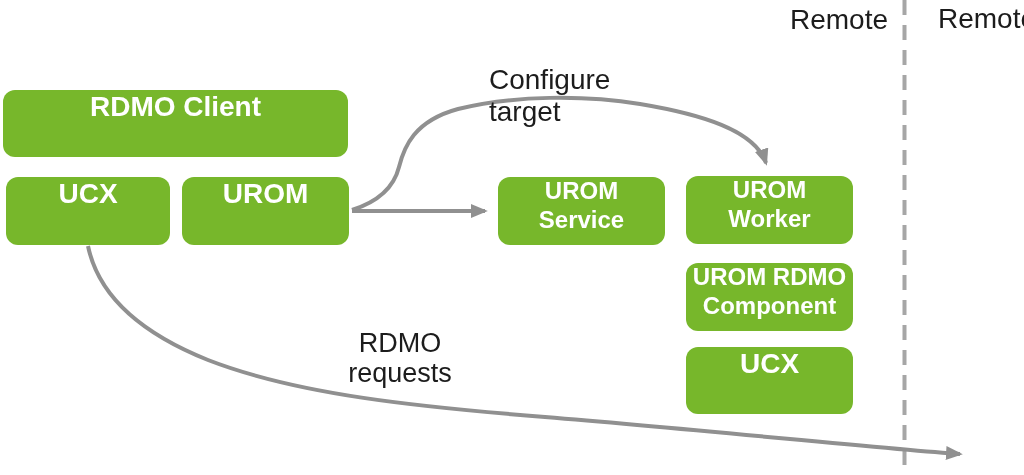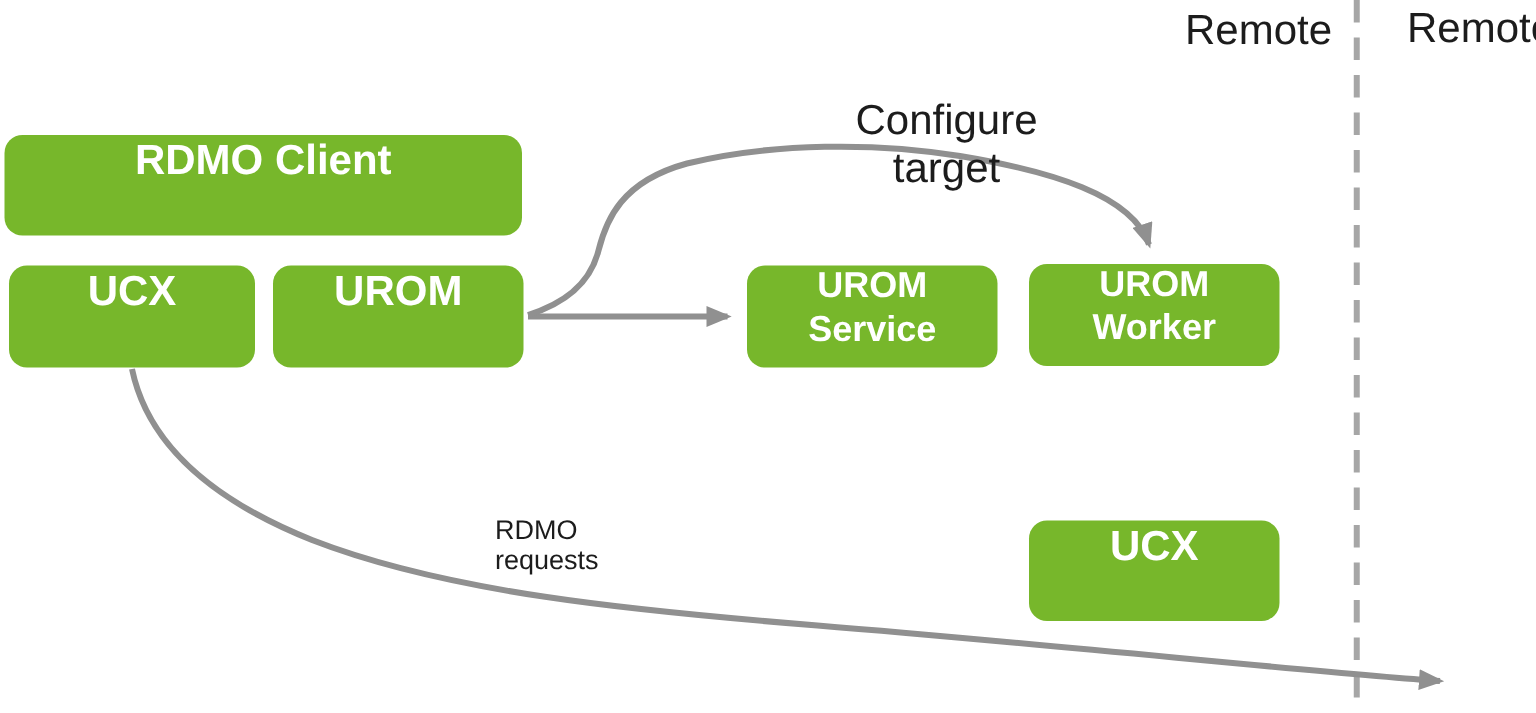--- a/index.html
+++ b/index.html
@@ -48,22 +48,22 @@
   #urom-service         { left: 498px; top: 177px; width: 167px; height: 68px; }
   #urom-worker          { left: 686px; top: 176px; width: 167px; height: 68px; }
   #urom-rdmo-component  { left: 686px; top: 263px; width: 167px; height: 68px; }
   #ucx-service          { left: 686px; top: 347px; width: 167px; height: 67px; }
   .annotation {
     position: absolute;
     color: var(--annotation-text-color, #1c1c1c);
     font-size: 28px;
     white-space: pre-line;
   }
-  #configure-target { left: 531px; top: 64px; width: 200px; text-align: center; }
-  #rdmo-requests    { left: 330px; top: 343px; width: 140px; font-size: 18px; line-height: 1.12; }
+  #configure-target { left: 489px; top: 64px; width: 200px; }
+  #rdmo-requests    { left: 330px; top: 328px; width: 140px; text-align: center; font-size: 27px; line-height: 1.12; }
   #local-label      { left: 790px; top: 4px; width: 90px; text-align: right; }
   #remote-label     { left: 938px; top: 3px; }
 </style>
 </head>
 <body>
 
 <div id="canvas">
 
   <svg id="arrow-layer" viewBox="0 0 1024 475" xmlns="http://www.w3.org/2000/svg">
     <defs>
@@ -101,20 +101,24 @@
   <div class="box two-line" id="urom-service">
     <span>UROM
 Service</span>
   </div>
 
   <div class="box two-line" id="urom-worker">
     <span>UROM
 Worker</span>
   </div>
 
+  <div class="box two-line" id="urom-rdmo-component">
+    <span>UROM RDMO
+Component</span>
+  </div>
 
   <div class="box one-line" id="ucx-service">
     <span>UCX</span>
   </div>
 
   <div class="annotation" id="configure-target">Configure target</div>
 
   <div class="annotation" id="rdmo-requests">RDMO
 requests</div>
 

